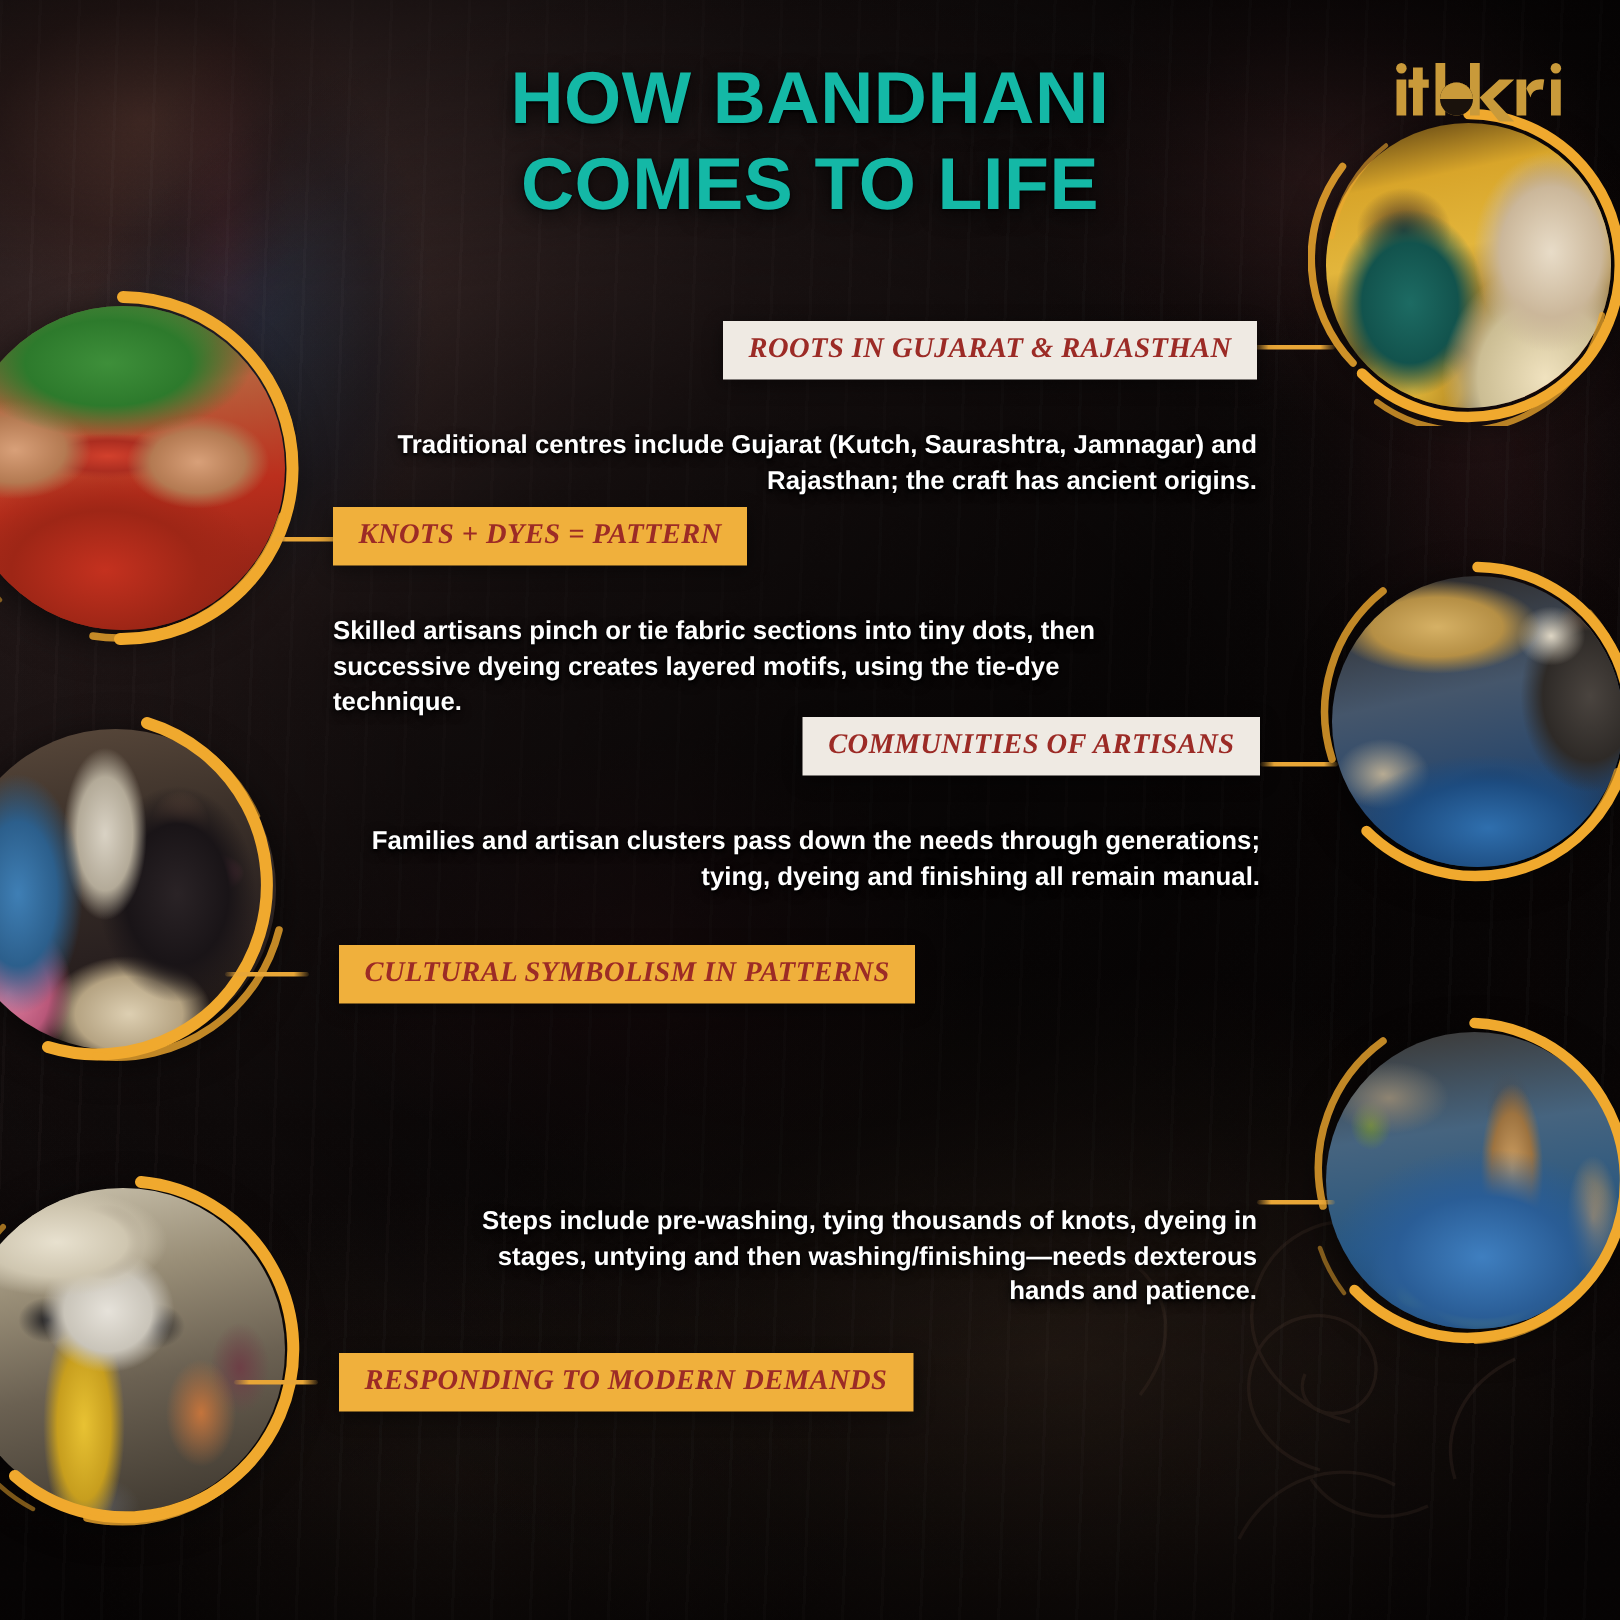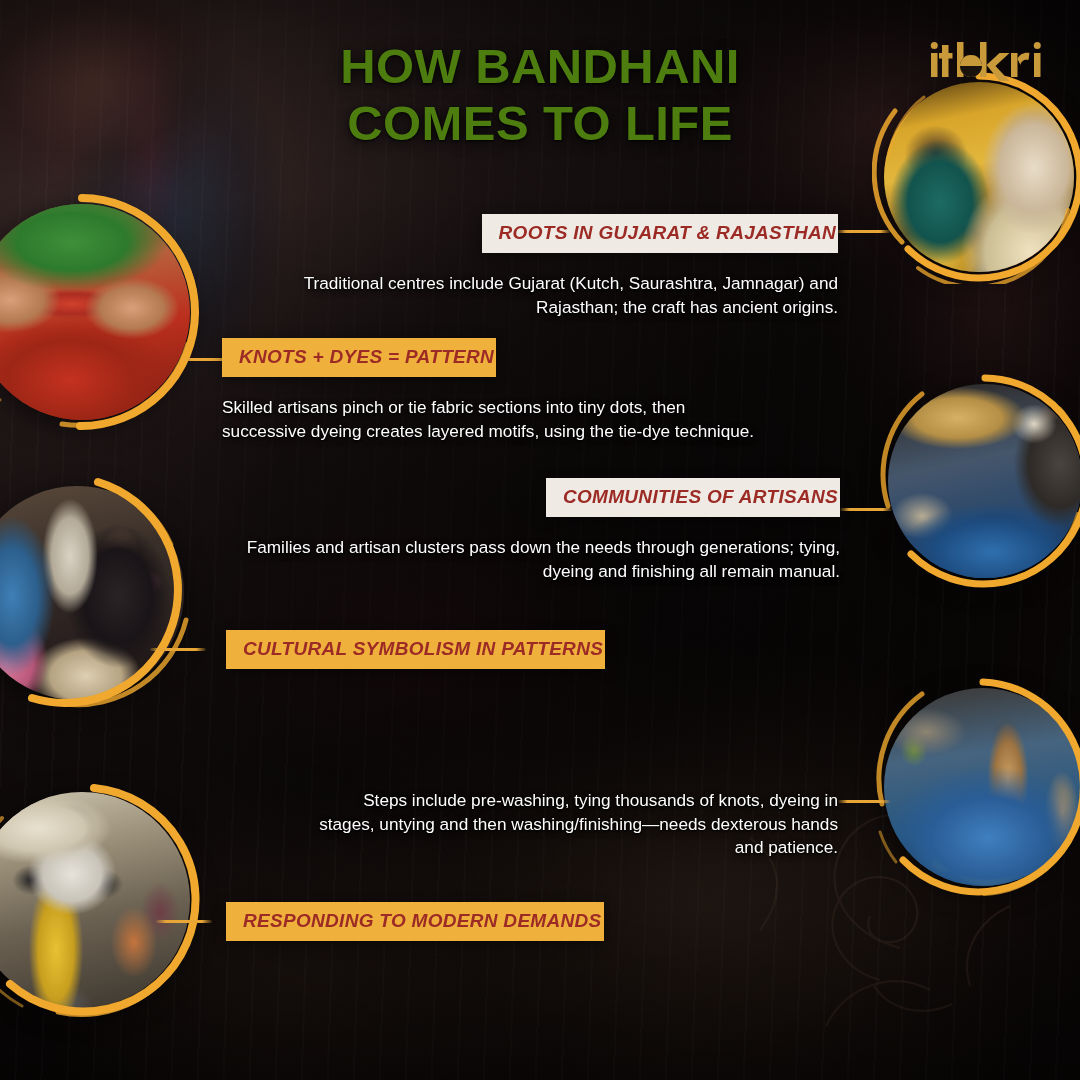--- a/index.html
+++ b/index.html
@@ -80,21 +80,21 @@
     text-align:center;
     z-index:40;
     pointer-events:none;
   }
   .title-line {
     display:block;
     font-size:49px;
     line-height:57px;
     font-weight:bold;
     letter-spacing:.4px;
-    color:#4d7c0f;
+    color:#14b8a6;
     text-shadow:0 3px 14px rgba(0,0,0,.85), 0 1px 2px rgba(0,0,0,.9);
   }
 
   
   .logo {
     position:absolute; top:40px; right:36px;
     z-index:45;
     width:116px; height:42px;
   }
   .logo svg { display:block; width:100%; height:100%; }
@@ -206,37 +206,38 @@
       radial-gradient(ellipse 50px 30px at 42px 44px, #8e8472 0%, rgba(0,0,0,0) 80%),
       radial-gradient(ellipse 18px 22px at 30px 62px, #6d8a3c 0%, rgba(0,0,0,0) 76%),
       linear-gradient(172deg, #3b3631 0%, #46647f 34%, #27567f 66%, #123049 100%);
   }
 
   
   .block { position:absolute; z-index:30; }
 
   .badge {
     display:inline-block;
-    padding:9px 2px 10px 17px;
+    padding:9px 17px 10px 17px;
     font-size:19px;
     line-height:20px;
     font-weight:bold;
     font-style:italic;
     letter-spacing:.3px;
     white-space:nowrap;
     box-shadow:0 3px 12px rgba(0,0,0,.45);
+    font-family:Liberation Serif, serif;
   }
   .badge.cream { background:#EFEAE3; color:#9C2B26; }
   .badge.amber { background:#F0B03C; color:#9C2B26;text-align:right; }
 
   .body-text {
-    margin-top:19px;
+    margin-top:32px;
     font-size:17.2px;
     line-height:23.5px;
-    font-weight:normal;
+    font-weight:bold;
     color:#FFFFFF;
     text-shadow:0 2px 7px rgba(0,0,0,.9), 0 1px 2px rgba(0,0,0,.95);
   }
 
   .block.align-right { text-align:right; }
   .block.align-left  { text-align:left; }
 </style>
 </head>
 <body>
 

